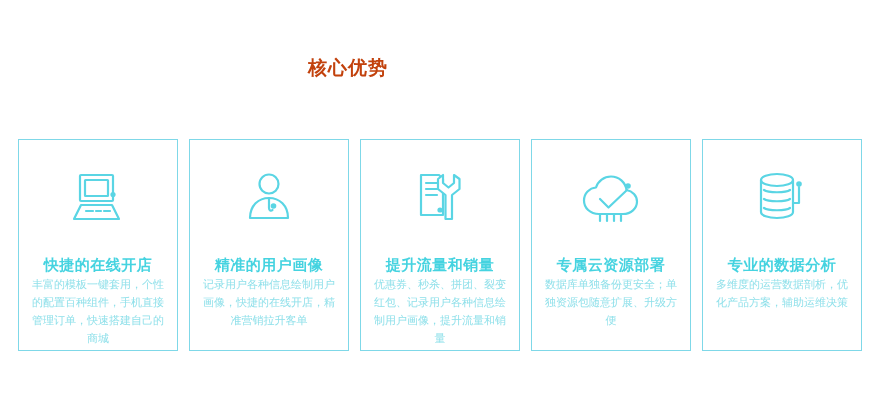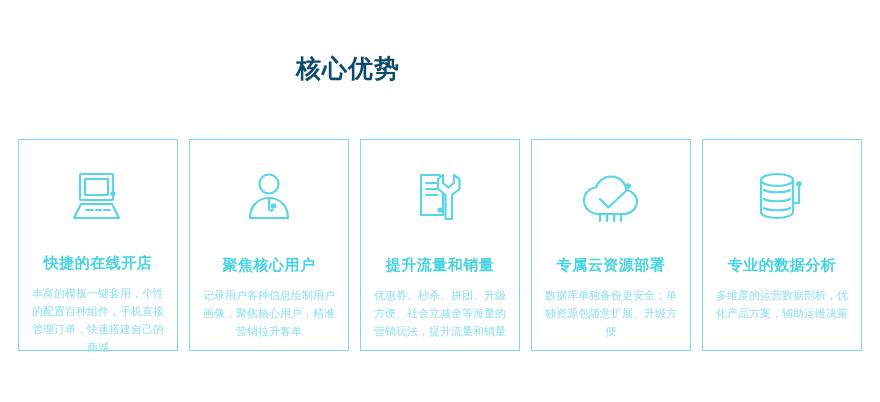--- a/index.html
+++ b/index.html
@@ -18,23 +18,23 @@
     width: 880px;
     height: 402px;
     background: #ffffff;
   }
   .section-title {
     position: absolute;
     top: 52px;
     left: 0;
     width: 696px;
     text-align: center;
-    font-size: 25px;
+    font-size: 19px;
     font-weight: bold;
-    color: #0c4a6e;
+    color: #c2410c;
     letter-spacing: 1px;
     line-height: 32px;
   }
   .cards {
     position: absolute;
     top: 139px;
     left: 18px;
     width: 844px;
     height: 214px;
     display: flex;
@@ -64,21 +64,20 @@
   .card-title {
     margin-top: 28px;
     font-size: 15px;
     font-weight: bold;
     color: #45d3e0;
     letter-spacing: 0.5px;
     line-height: 20px;
     text-align: center;
   }
   .card-desc {
-    margin-top: 11px;
     width: 134px;
     font-size: 11px;
     color: #8fe0ea;
     line-height: 18px;
     text-align: center;
     letter-spacing: 0px;
   }
 </style>
 </head>
 <body>
@@ -111,39 +110,39 @@
       <div class="card-icon">
         <svg width="60" height="56" viewBox="0 0 60 56">
           <g fill="none" stroke="#5ad5e4" stroke-width="2.2" stroke-linejoin="round" stroke-linecap="round">
             <circle cx="30" cy="14" r="9.5"></circle>
             <path d="M11 48 C11 35.5 19.5 28 30 28 C40.5 28 49 35.5 49 48 Z"></path>
             <path d="M30 28 L30 38 C30 40.5 32 41.5 33.5 40"></path>
             <circle cx="34.5" cy="36" r="2.8" fill="#5ad5e4" stroke="none"></circle>
           </g>
         </svg>
       </div>
-      <div class="card-title">聚焦核心用户</div>
-      <div class="card-desc">记录用户各种信息绘制用户画像，聚焦核心用户，精准营销拉升客单</div>
+      <div class="card-title">精准的用户画像</div>
+      <div class="card-desc">记录用户各种信息绘制用户画像，快捷的在线开店，精准营销拉升客单</div>
     </div>
 
     <div class="card">
       <div class="card-icon">
         <svg width="60" height="56" viewBox="0 0 60 56">
           <g fill="none" stroke="#5ad5e4" stroke-width="2.2" stroke-linejoin="round" stroke-linecap="round">
             <path d="M11 5 L29 5 L33 9 L33 45 L11 45 Z"></path>
             <line x1="16" y1="13" x2="27" y2="13"></line>
             <line x1="16" y1="19" x2="27" y2="19"></line>
             <line x1="16" y1="25" x2="27" y2="25"></line>
             <circle cx="30" cy="40" r="2.6" fill="#5ad5e4" stroke="none"></circle>
             <path d="M33 5 L33 13 L38.5 17.5 L44 13 L44 5 L49.5 9 L49.5 19 L42 25 L42 49 L35.5 49 L35.5 25 L28 19 L28 9 Z" fill="#ffffff"></path>
           </g>
         </svg>
       </div>
       <div class="card-title">提升流量和销量</div>
-      <div class="card-desc">优惠券、秒杀、拼团、升级方便、社会立减金等海量的营销玩法，提升流量和销量</div>
+      <div class="card-desc">优惠券、秒杀、拼团、裂变红包、记录用户各种信息绘制用户画像，提升流量和销量</div>
     </div>
 
     <div class="card">
       <div class="card-icon">
         <svg width="64" height="56" viewBox="0 0 64 56">
           <g fill="none" stroke="#5ad5e4" stroke-width="2.2" stroke-linejoin="round" stroke-linecap="round">
             <path d="M20 44 C11 44 5 38 5 30.5 C5 23.5 10.5 18 17 17.5 C19 11 25 6.5 32 6.5 C40 6.5 46.5 12.5 47.5 20 C53.5 21 58 26 58 31.5 C58 38.5 52 44 44 44 Z"></path>
             <path d="M21 29 L29.5 37.5 L48 20"></path>
             <circle cx="49" cy="16" r="2.8" fill="#5ad5e4" stroke="none"></circle>
             <line x1="21" y1="44" x2="21" y2="51"></line>

